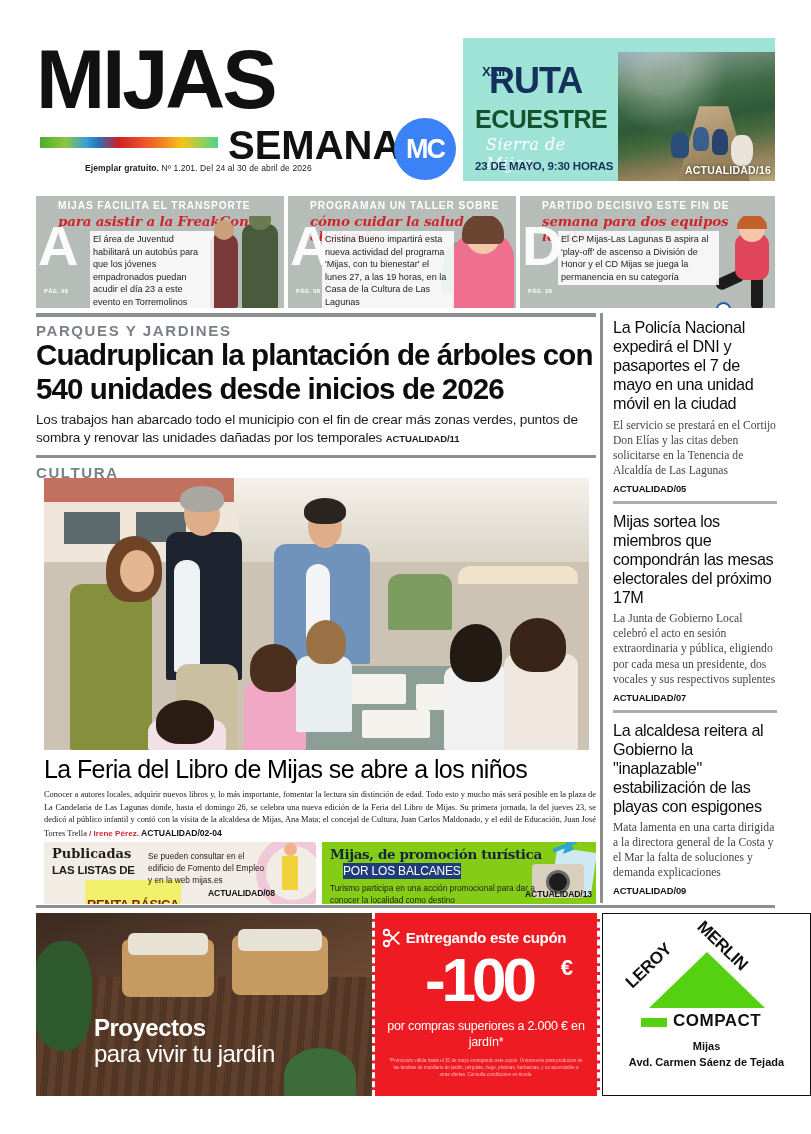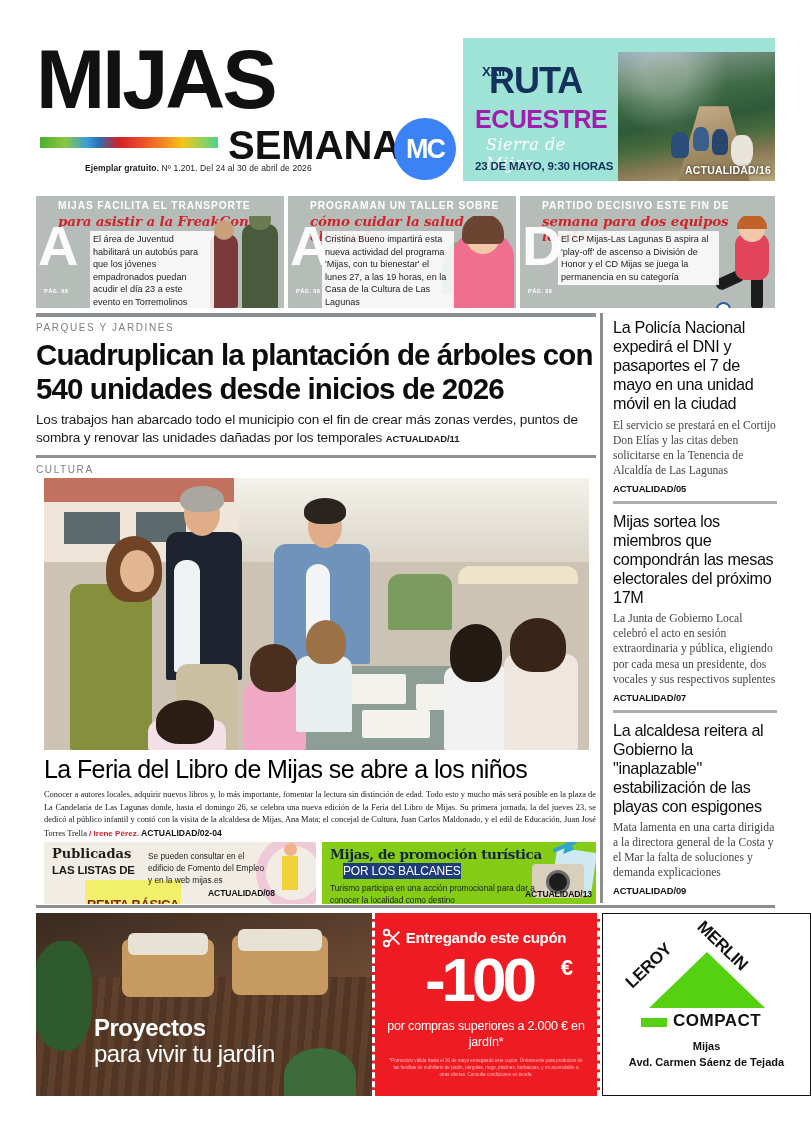--- a/index.html
+++ b/index.html
@@ -54,21 +54,21 @@
     position: absolute; left: 19px; top: 26px;
     font-weight: bold; font-size: 13px; color: #14315c; letter-spacing: -0.5px;
   }
   .ruta-word {
     position: absolute; left: 26px; top: 28px;
     font-weight: bold; font-size: 36px; color: #14315c;
     letter-spacing: -1px; line-height: 0.84;
   }
   .ruta-word2 {
     position: absolute; left: 12px; top: 70px;
-    font-weight: bold; font-size: 25px; color: #a21caf;
+    font-weight: bold; font-size: 25px; color: #14532d;
     letter-spacing: -0.5px; line-height: 0.9;
   }
   .ruta-sierra {
     position: absolute; left: 23px; top: 97px;
     font-family: "DejaVu Serif", serif; font-style: italic;
     font-size: 16px; color: #ffffff; letter-spacing: 0.5px;
   }
   .ruta-fecha {
     position: absolute; left: 12px; top: 122px;
     font-weight: bold; font-size: 11.5px; color: #14315c; letter-spacing: -0.2px;
@@ -148,22 +148,22 @@
   .fb-body{position:absolute;right:6px;top:18px;width:34px;height:46px;background:#e0455c;border-radius:10px;}
   .fb-head{position:absolute;right:10px;top:0px;width:26px;height:26px;border-radius:50%;background:#f3c8a8;}
   .fb-hair{position:absolute;right:8px;top:-2px;width:30px;height:15px;border-radius:14px 14px 0 0;background:#c0622a;}
   .fb-leg1{position:absolute;right:12px;top:60px;width:12px;height:34px;background:#1c1c1c;border-radius:5px;}
   .fb-leg2{position:absolute;right:30px;top:58px;width:30px;height:12px;background:#1c1c1c;border-radius:6px;transform:rotate(-24deg);}
   .fb-ball{position:absolute;right:44px;top:86px;width:15px;height:15px;border-radius:50%;background:#fff;border:2px solid #2a5ba8;}
   .hr-main { left: 36px; top: 313px; width: 560px; height: 3.5px; background:#8b8f8d; position:absolute;}
   .vr-main { left: 600px; top: 313px; width: 2.5px; height: 590px; background:#8b8f8d; position:absolute;}
 
   .kicker {
-    position: absolute; font-size: 10px; color: #7a8086;
-    letter-spacing: 1.6px; text-transform: uppercase;
+    position: absolute; font-size: 15px; color: #7a8086;
+    letter-spacing: 1.6px; text-transform: uppercase; font-weight: bold;
   }
   .lead-headline {
     position: absolute; left: 36px; top: 338px; width: 566px;
     font-weight: bold; font-size: 29.5px; color: #0d0d0d;
     line-height: 1.16; letter-spacing: -0.9px;
   }
   .lead-sub {
     position: absolute; left: 36px; top: 411px; width: 562px;
     font-size: 13.6px; color: #1c1c1c; line-height: 1.33; letter-spacing: -0.2px;
   }

